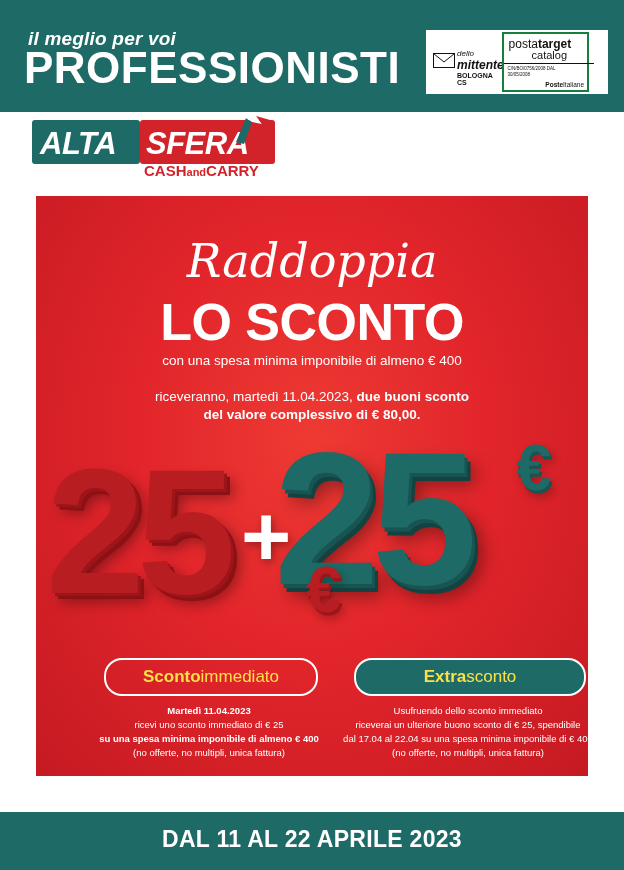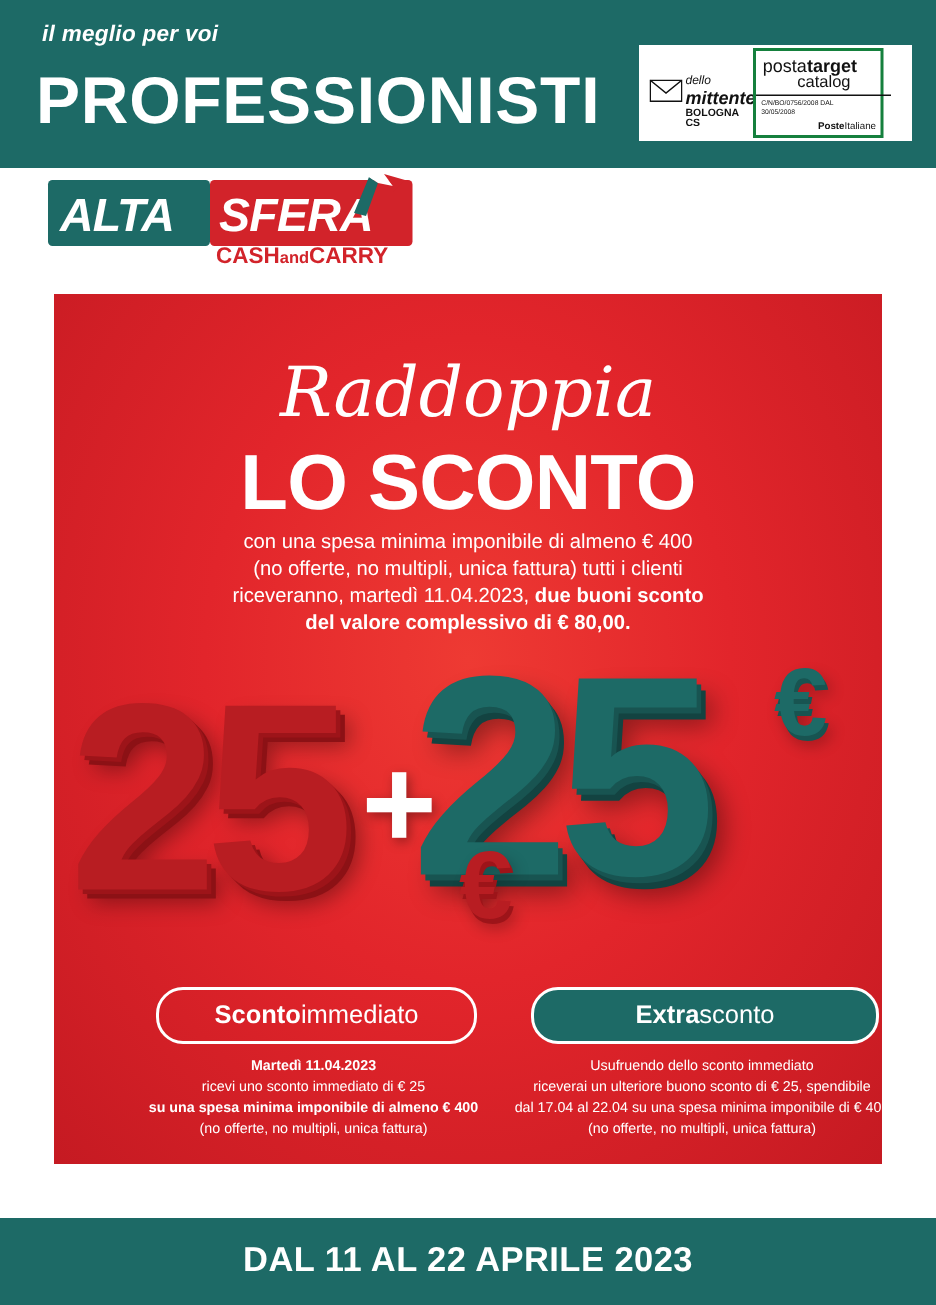--- a/index.html
+++ b/index.html
@@ -23,24 +23,24 @@
   
   .header {
     position: absolute;
     left: 0; top: 0;
     width: 624px;
     height: 112px;
     background: #1d6a66;
   }
   .header-tagline {
     position: absolute;
-    left: 28px; top: 14px;
-    font-style: italic;
-    font-weight: bold;
-    font-size: 15px;
+    left: 28px; top: 28px;
+    font-style: italic;
+    font-weight: bold;
+    font-size: 19px;
     color: #ffffff;
     letter-spacing: 0.2px;
   }
   .header-title {
     position: absolute;
     left: 24px; top: 45px;
     font-weight: bold;
     font-size: 44px;
     color: #ffffff;
     letter-spacing: 0.5px;
@@ -306,21 +306,21 @@
     color: #1d6a66;
     text-shadow: 2px 3px 0 #185451, 4px 6px 10px rgba(0,0,0,0.3);
   }
 
   
   .pill {
     position: absolute;
     height: 34px;
     border: 2px solid #ffffff;
     border-radius: 18px;
-    color: #ffffff;
+    color: #fde047;
     font-size: 17px;
     display: flex;
     align-items: center;
     justify-content: center;
   }
   .pill-left { left: 68px; top: 462px; width: 210px; }
   .pill-right { left: 318px; top: 462px; width: 228px; background: #1d6a66; }
   .pill b { font-weight: bold; }
 
   .foot-col {
@@ -405,21 +405,21 @@
   </div>
 
   <div class="redpanel">
     <div class="rp-inner">
 
       <div class="raddoppia">Raddoppia</div>
       <div class="losconto">LO SCONTO</div>
 
       <div class="desc">
         <span>con una spesa minima imponibile di almeno € 400</span><br>
-        <span>(no offerte, no multipli, unica fattura) tutti i clienti</span><br>
+        <br>
         <span>riceveranno, martedì 11.04.2023, </span><b>due buoni sconto</b><br>
         <b>del valore complessivo di € 80,00.</b>
       </div>
 
       <div class="bignums">
         <div class="num25a">25</div>
         <div class="plussign">+</div>
         <div class="num25b">25</div>
         <div class="euro-red">€</div>
         <div class="euro-teal">€</div>

